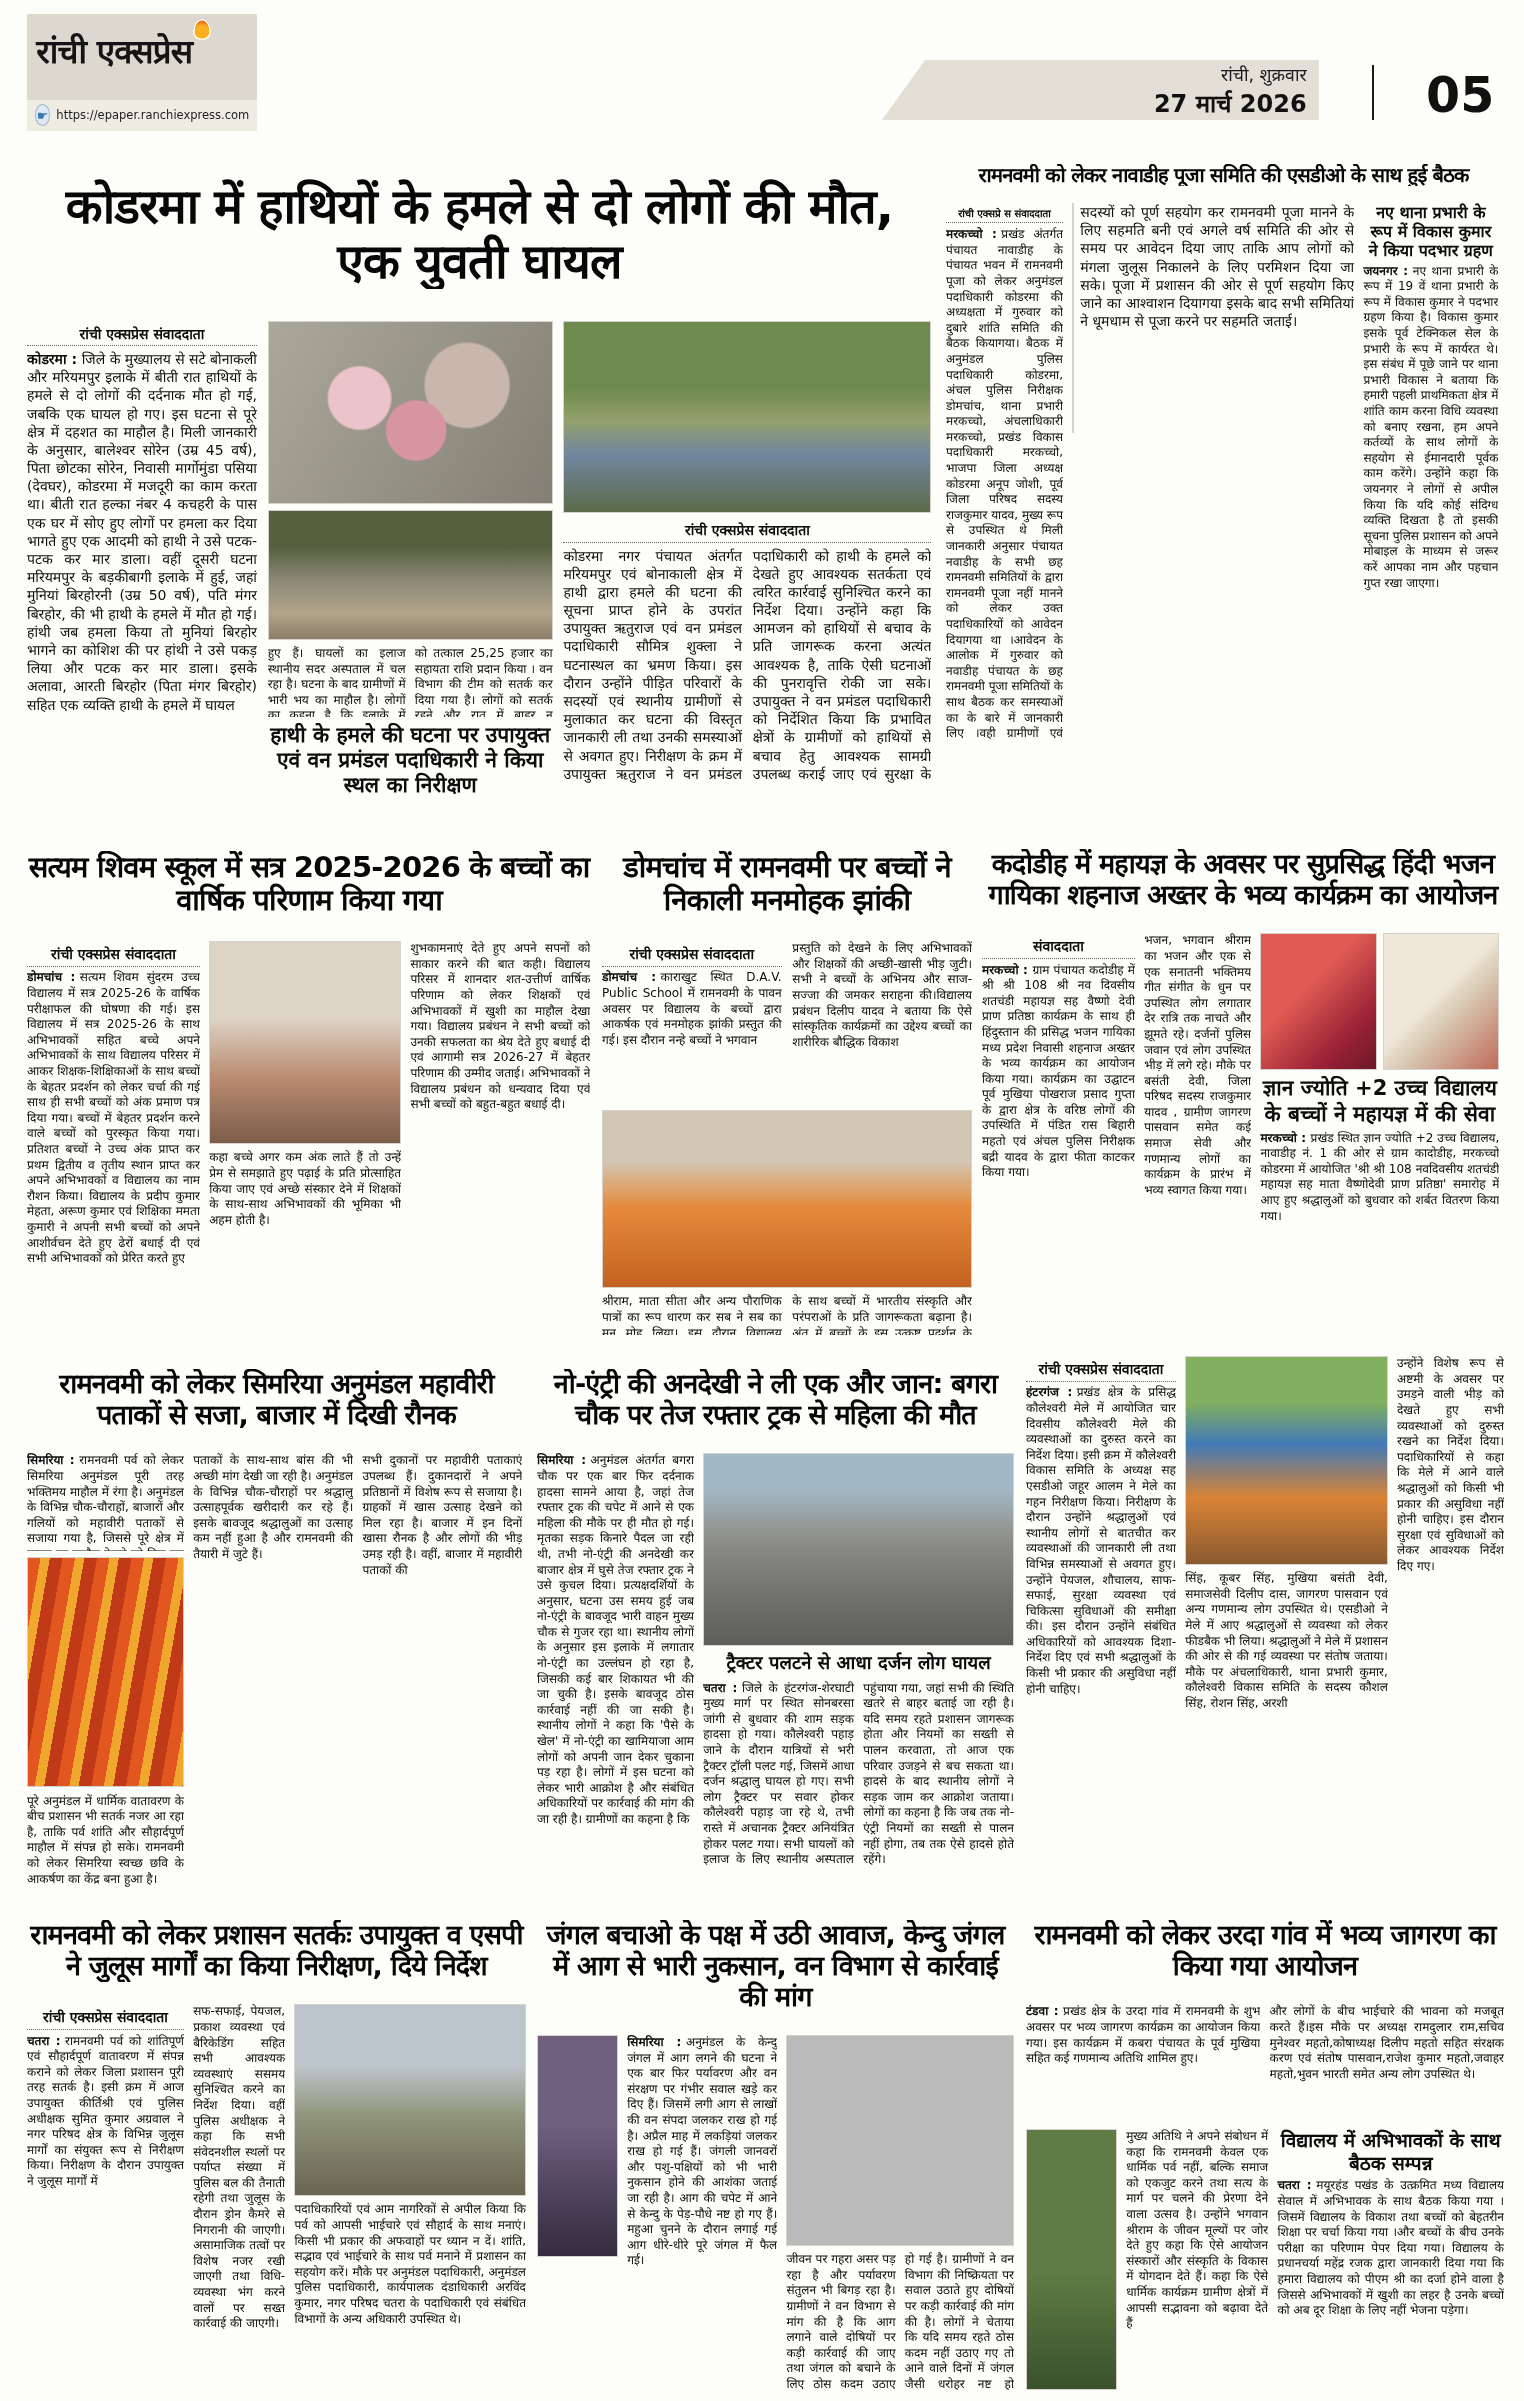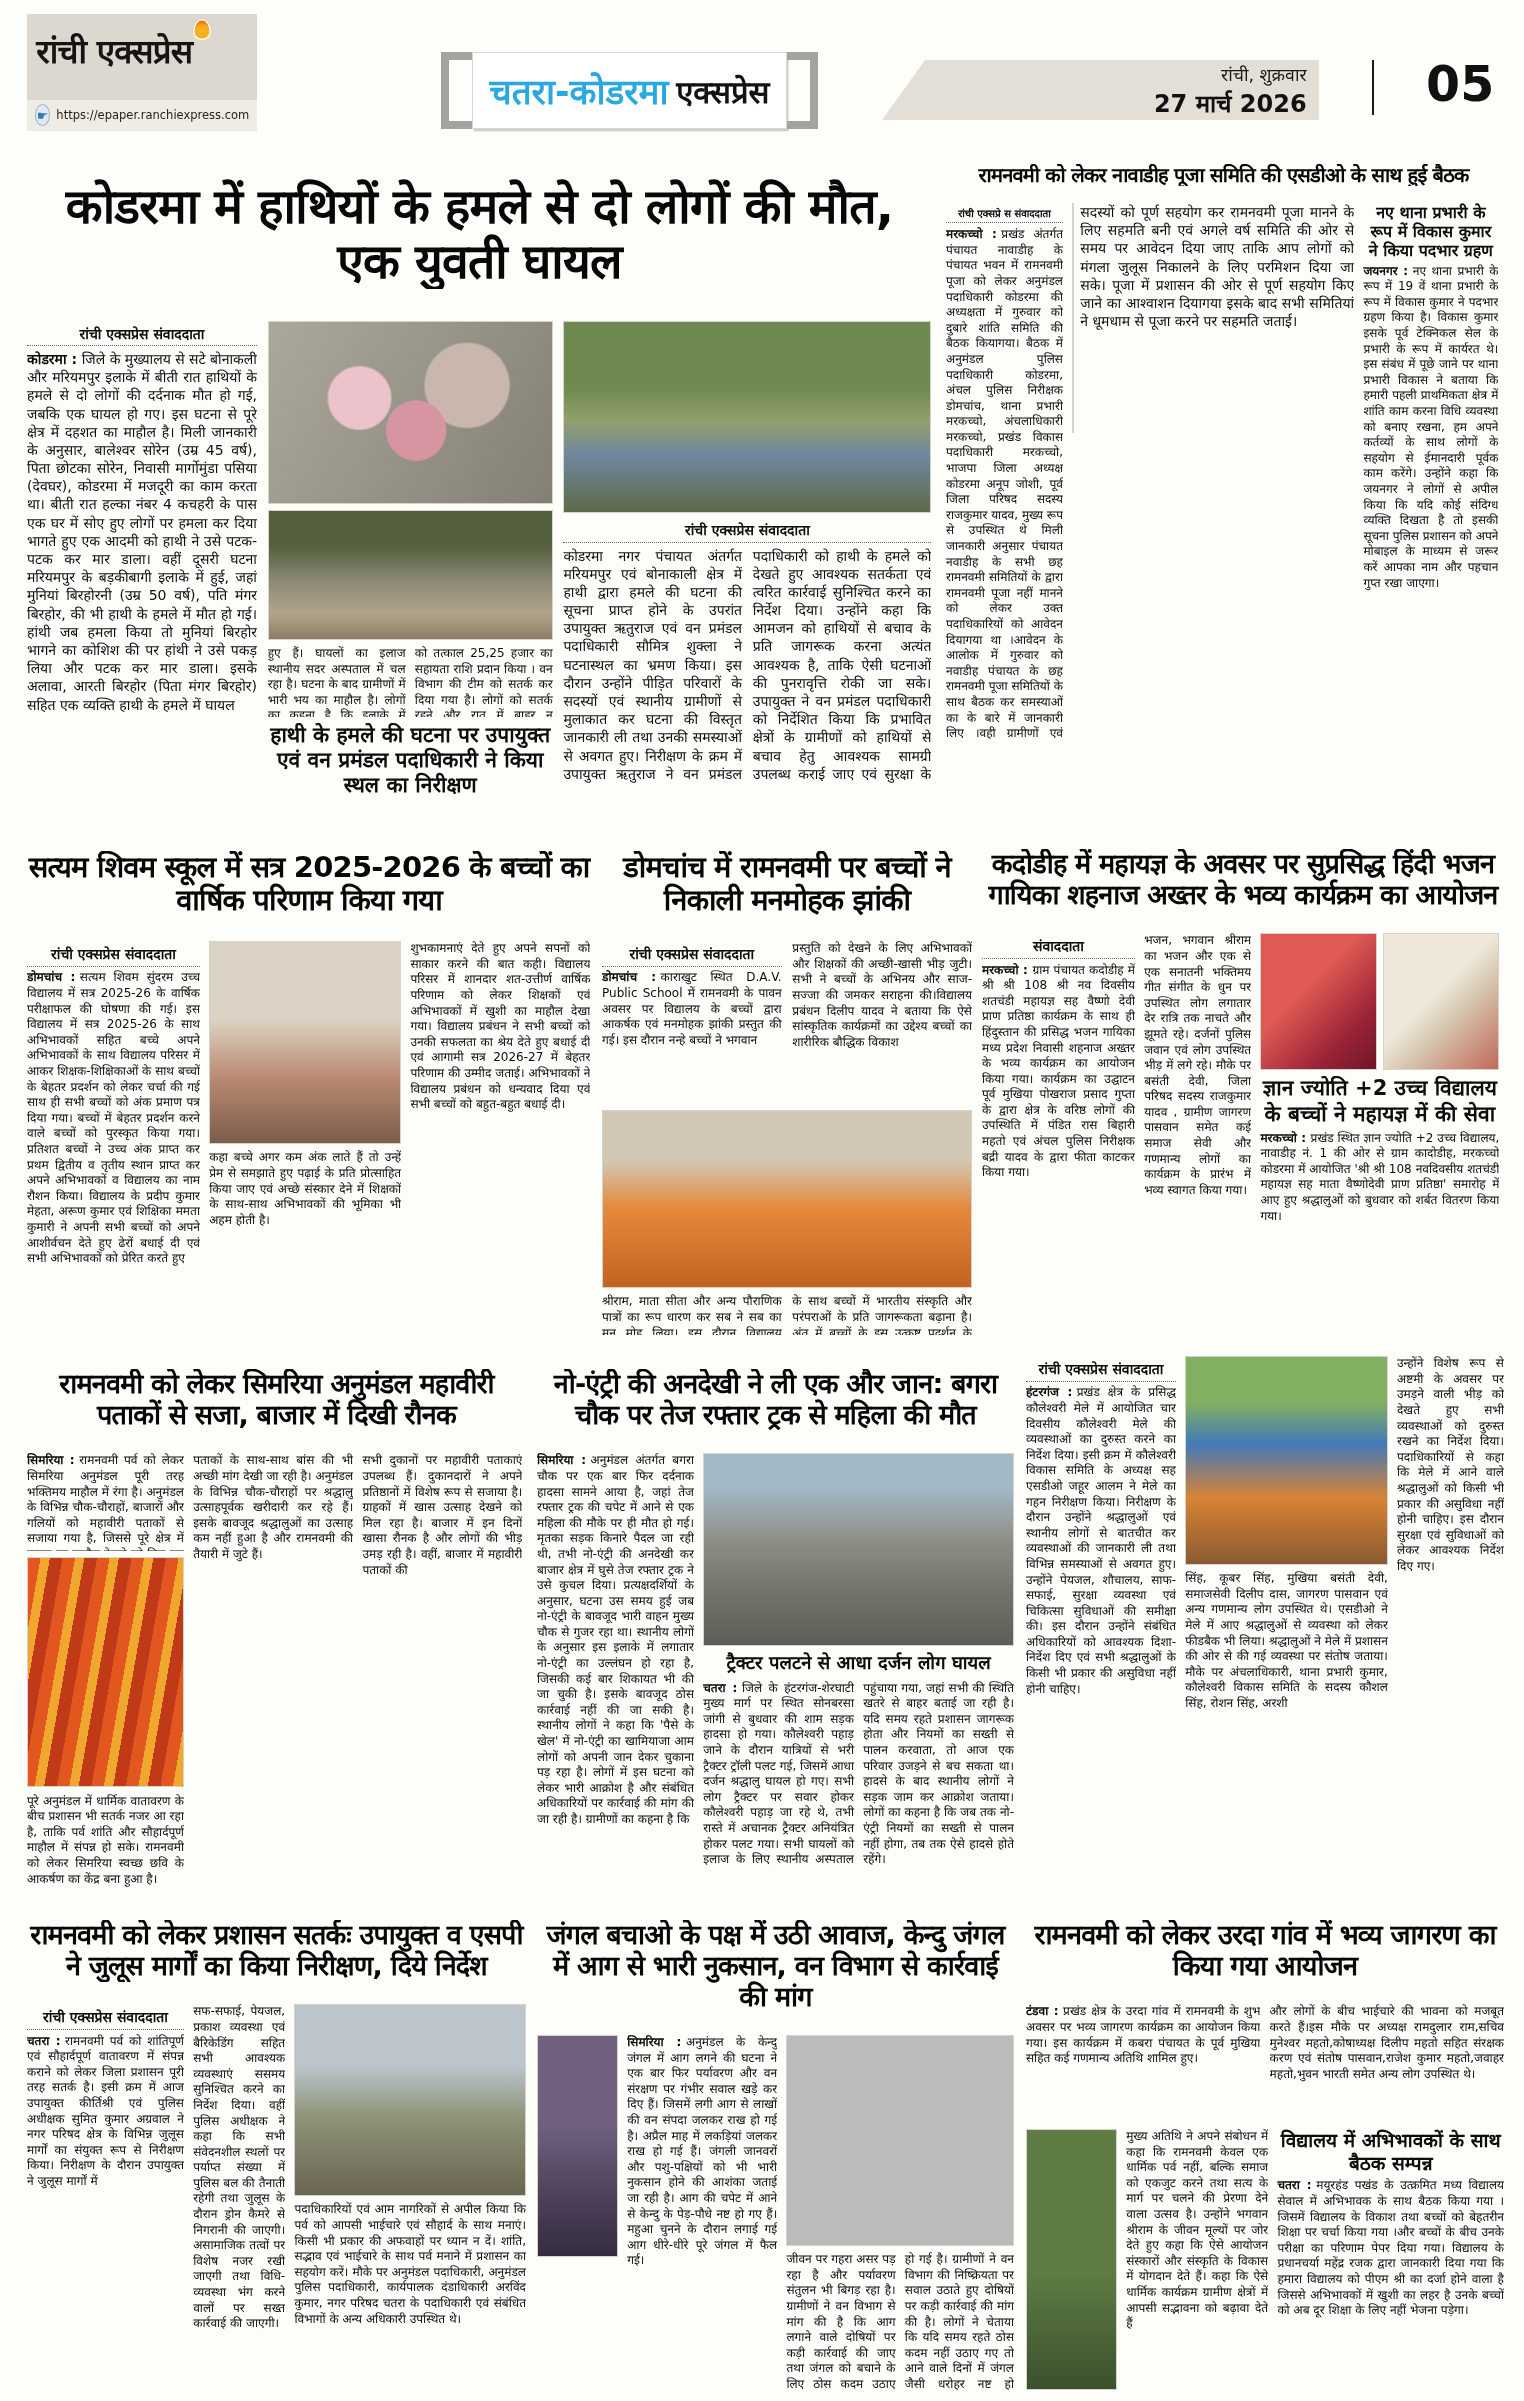--- a/index.html
+++ b/index.html
@@ -24,21 +24,21 @@
     width:20px;height:20px;border-radius:50%;background:#dfe9f2;color:#3a78b5;
     font-size:13px;border:0.8px solid #9db6cc;}
   .banner{left:441px;top:52px;width:377px;height:77px;display:flex;align-items:stretch;}
   .bracket{width:23px;background:transparent;border:8.4px solid #a5a3a0;}
   .bracket.l{border-right:none;}
   .bracket.r{border-left:none;}
   .banner-card{flex:1;background:#fff;border:0.8px solid #d8d8d8;box-shadow:1.5px 2.3px 0 #cfcfcc;
     display:flex;align-items:center;justify-content:center;gap:7.7px;white-space:nowrap;overflow:hidden;}
   .banner-blue{color:#2aa9e0;font-size:35px;font-weight:800;}
   .banner-black{color:#121212;font-size:31px;font-weight:800;}
-  .date-zone{left:882px;top:60px;width:623px;height:60px;display:flex;align-items:flex-start;justify-content:flex-end;gap:44px;}
+  .date-zone{left:882px;top:60px;width:623px;height:60px;display:flex;align-items:flex-end;justify-content:flex-end;gap:44px;}
   .date-beige{height:60px;flex:1;background:#e3dfd6;clip-path:polygon(43px 0,100% 0,100% 100%,0 100%);
     display:flex;flex-direction:column;align-items:flex-end;justify-content:center;padding-right:12.3px;}
   .date-line1{font-size:17.6px;color:#1a1a1a;}
   .date-line2{font-size:24px;color:#111;font-weight:600;}
   .date-divider{width:2.3px;height:55px;background:#1a1a1a;margin:0 7.7px 0 9.2px;}
   .page-num{font-size:49px;font-weight:800;color:#111;padding-right:10.7px;line-height:1;}
 
   
   article{position:absolute;overflow:hidden;}
   .hl{font-weight:800;text-align:center;color:#070707;letter-spacing:-0.8px;line-height:1.14;overflow:hidden;}
@@ -86,28 +86,20 @@
     <div class="logo-title">
       <span>रांची एक्सप्रेस</span>
       <span class="flame"></span>
     </div>
     <div class="url-row">
       <span class="hand-icon">☛</span>
       <a style="color:#222;text-decoration:none;">https://epaper.ranchiexpress.com</a>
     </div>
   </div>
 
-  <div class="abs banner">
-    <div class="bracket l"></div>
-    <div class="banner-card">
-      <span class="banner-blue">चतरा-कोडरमा</span>
-      <span class="banner-black">एक्सप्रेस</span>
-    </div>
-    <div class="bracket r"></div>
-  </div>
 
   <div class="abs date-zone">
     <div class="date-beige">
       <div class="date-line1">रांची, शुक्रवार</div>
       <div class="date-line2">27 मार्च 2026</div>
     </div>
     <div class="date-divider"></div>
     <div class="page-num">05</div>
   </div>
 

